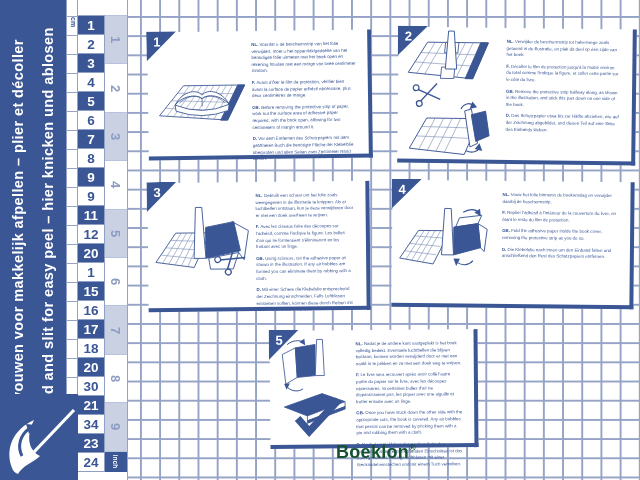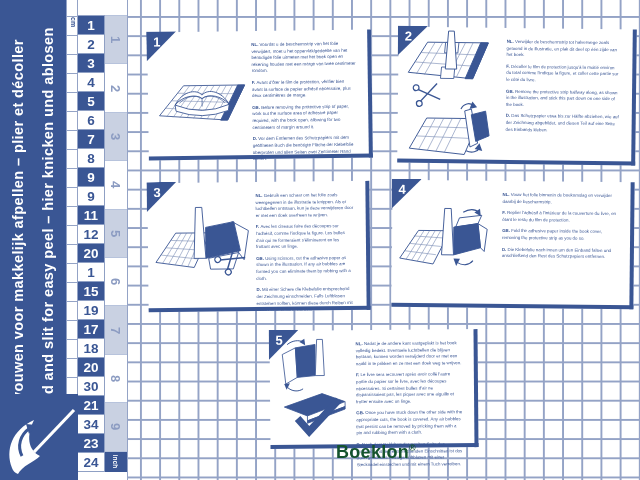--- a/index.html
+++ b/index.html
@@ -97,21 +97,21 @@
       <div class="cm-cell light">6</div>
       <div class="cm-cell dark">7</div>
       <div class="cm-cell light">8</div>
       <div class="cm-cell dark">9</div>
       <div class="cm-cell light">9</div>
       <div class="cm-cell dark">11</div>
       <div class="cm-cell light">12</div>
       <div class="cm-cell dark">20</div>
       <div class="cm-cell light">1</div>
       <div class="cm-cell dark">15</div>
-      <div class="cm-cell light">19</div>
+      <div class="cm-cell light">16</div>
       <div class="cm-cell dark">17</div>
       <div class="cm-cell light">18</div>
       <div class="cm-cell dark">20</div>
       <div class="cm-cell light">30</div>
       <div class="cm-cell dark">21</div>
       <div class="cm-cell light">34</div>
       <div class="cm-cell dark">23</div>
       <div class="cm-cell light">24</div>
     </div>
   <div class="inch-col" id="inch-col">

